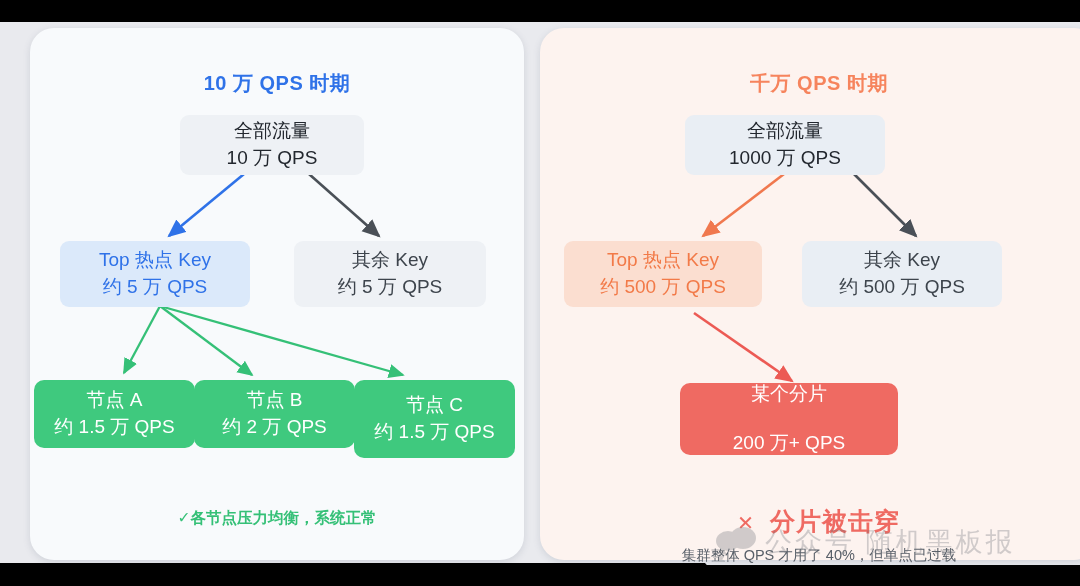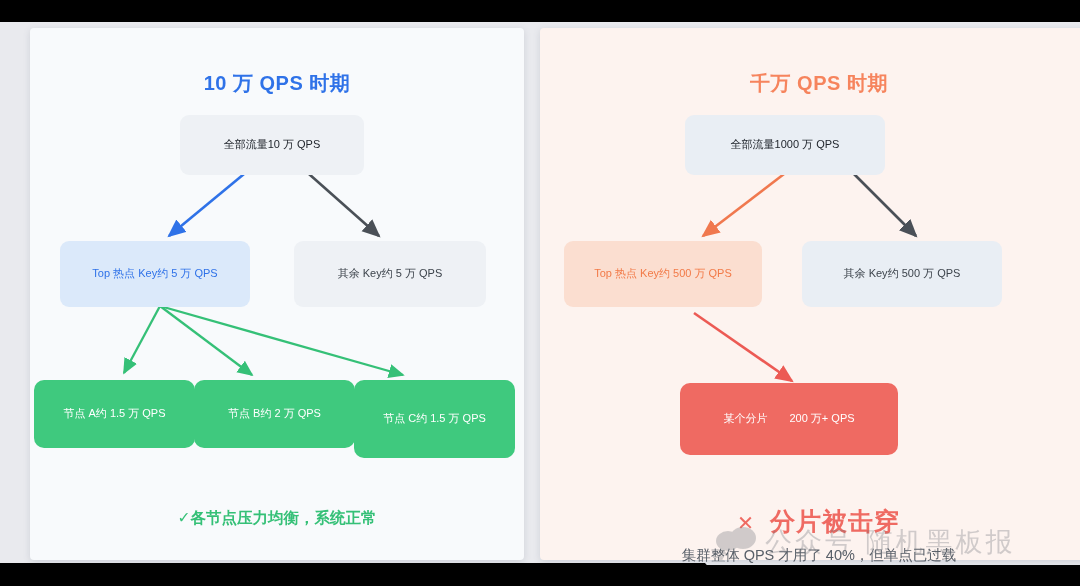--- a/index.html
+++ b/index.html
@@ -19,38 +19,38 @@
   }
   
   .blackcut{
     position:absolute;left:0;top:563px;width:725px;height:23px;
     background:#000;
     clip-path:polygon(0 0, 705px 0, 725px 23px, 0 23px);
   }
 
   .panel{
     position:absolute;top:28px;height:532px;
-    border-radius:4px;
+    border-radius:24px;
     box-shadow:0 2px 7px rgba(90,100,120,.18);
   }
   .panel.left{left:30px;width:494px;background:#f8fafc;}
   .panel.right{left:540px;width:510px;background:#fdf3ef;padding-left:48px;}
 
   .panel-title{
     position:absolute;left:0;right:0;top:42px;
     text-align:center;font-size:20px;font-weight:bold;letter-spacing:.5px;
   }
   .panel.left .panel-title{color:#2f72e8;}
   .panel.right .panel-title{color:#f6845d;}
 
   .node{
     position:absolute;
     border-radius:9px;
-    display:flex;flex-direction:row;align-items:center;justify-content:center;
-    text-align:center;line-height:1.42;font-size:11px;
+    display:flex;flex-direction:column;align-items:center;justify-content:center;
+    text-align:center;line-height:1.42;font-size:19px;
     box-sizing:border-box;
   }
   .node .l1{display:block;}
   .node .l2{display:block;}
 
   .n-root{background:#eef1f5;color:#22272e;}
   .n-hot-blue{background:#dbe9fa;color:#2f72e8;}
   .n-hot-orange{background:#fbded0;color:#f27a48;}
   .n-rest{background:#eef1f5;color:#3d444c;}
   .n-green{background:#3fc97e;color:#ffffff;border-radius:10px;}

